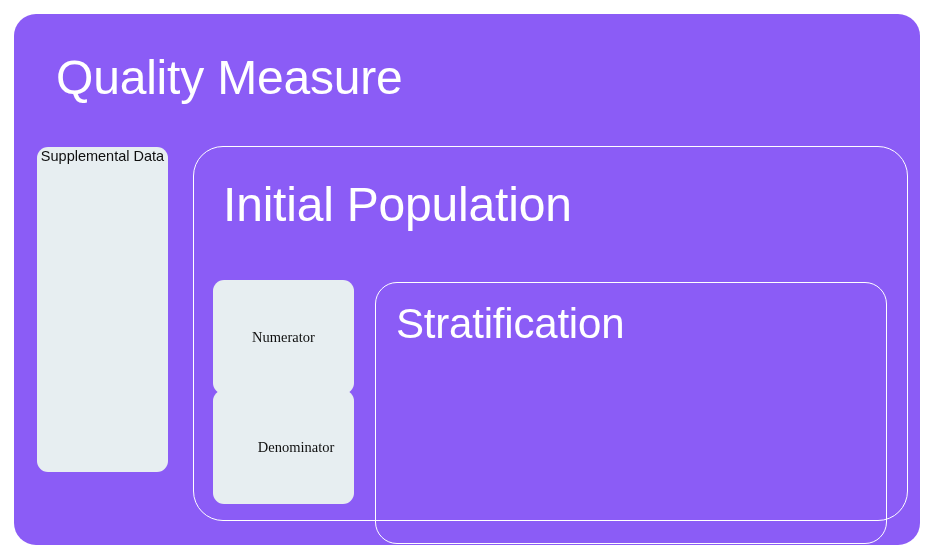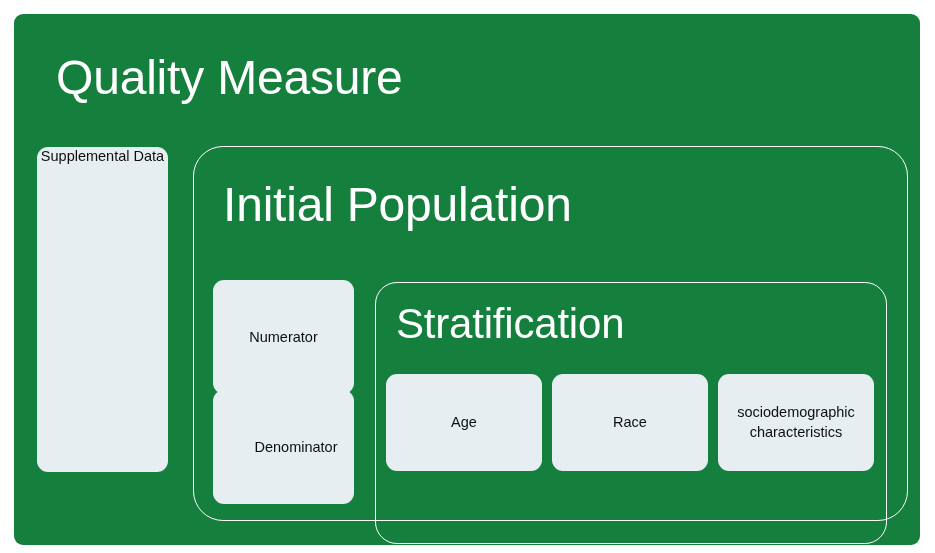--- a/index.html
+++ b/index.html
@@ -24,22 +24,22 @@
   }
 
   
   .quality-measure {
     position: absolute;
     left: 14px;
     top: 14px;
     width: 906px;
     height: 531px;
     box-sizing: border-box;
-    background: #15803d;
-    border-radius: 9px;
+    background: #8b5cf6;
+    border-radius: 22px;
   }
 
   .qm-title {
     position: absolute;
     left: 42px;
     top: 36px;
     color: #ffffff;
     font-size: 48px;
     font-weight: 400;
     line-height: 1.15;
@@ -107,20 +107,21 @@
     left: 0;
     width: 141px;
     height: 114px;
     box-sizing: border-box;
     background: #e7eef1;
     border-radius: 11px;
     display: flex;
     align-items: center;
     justify-content: center;
     text-align: center;
+    font-family: Liberation Serif, serif;
   }
   .nd-box.numerator { top: 0; }
   .nd-box.denominator { top: 110px; padding-left: 25px; }
   .nd-box .label {
     color: #0f0f0f;
     font-size: 14.5px;
     line-height: 1.3;
     font-weight: 400;
   }
 
@@ -199,31 +200,20 @@
         </div>
         <div class="nd-box denominator">
           <span class="label">Denominator</span>
         </div>
       </div>
 
       <div class="stratification">
 
         <div class="strat-title">Stratification</div>
 
-        <div class="strat-boxes">
-          <div class="strat-box">
-            <span class="label">Age</span>
-          </div>
-          <div class="strat-box">
-            <span class="label">Race</span>
-          </div>
-          <div class="strat-box">
-            <span class="label">sociodemographic characteristics</span>
-          </div>
-        </div>
 
       </div>
 
     </div>
 
   </div>
 
 </div>
 
 </body></html>

